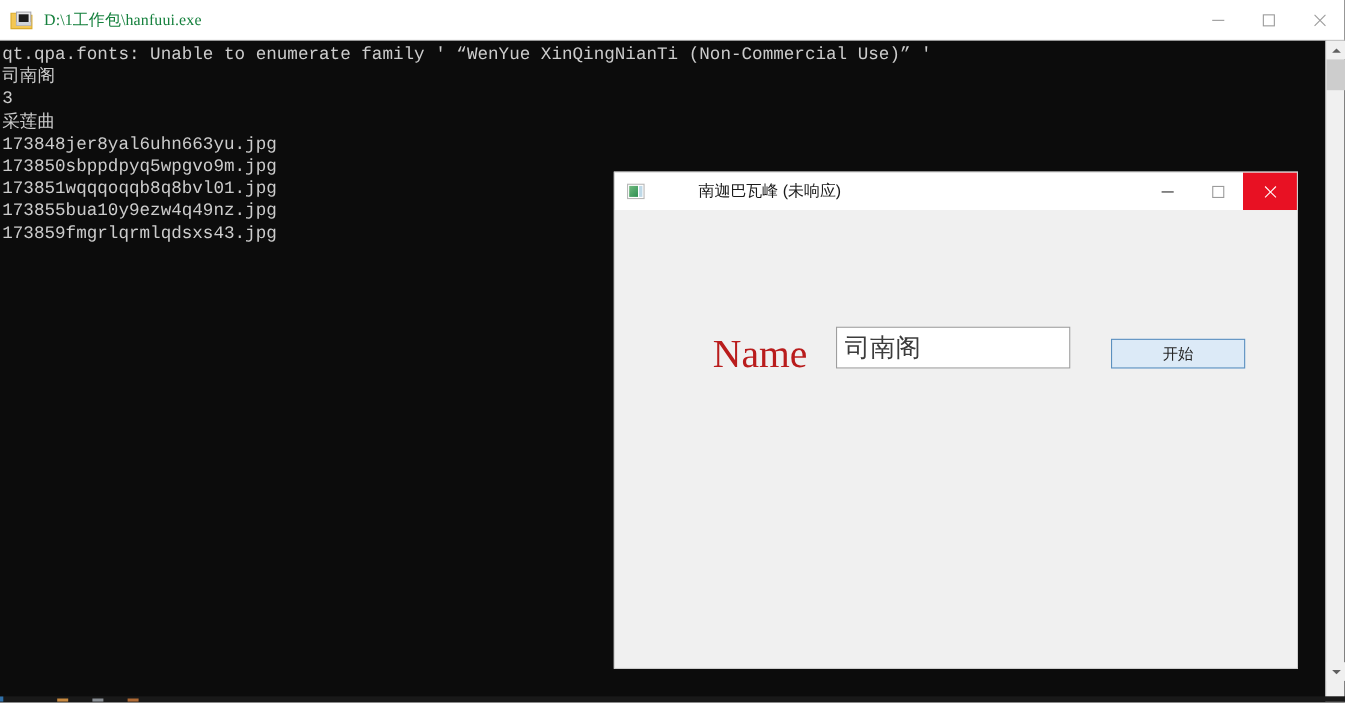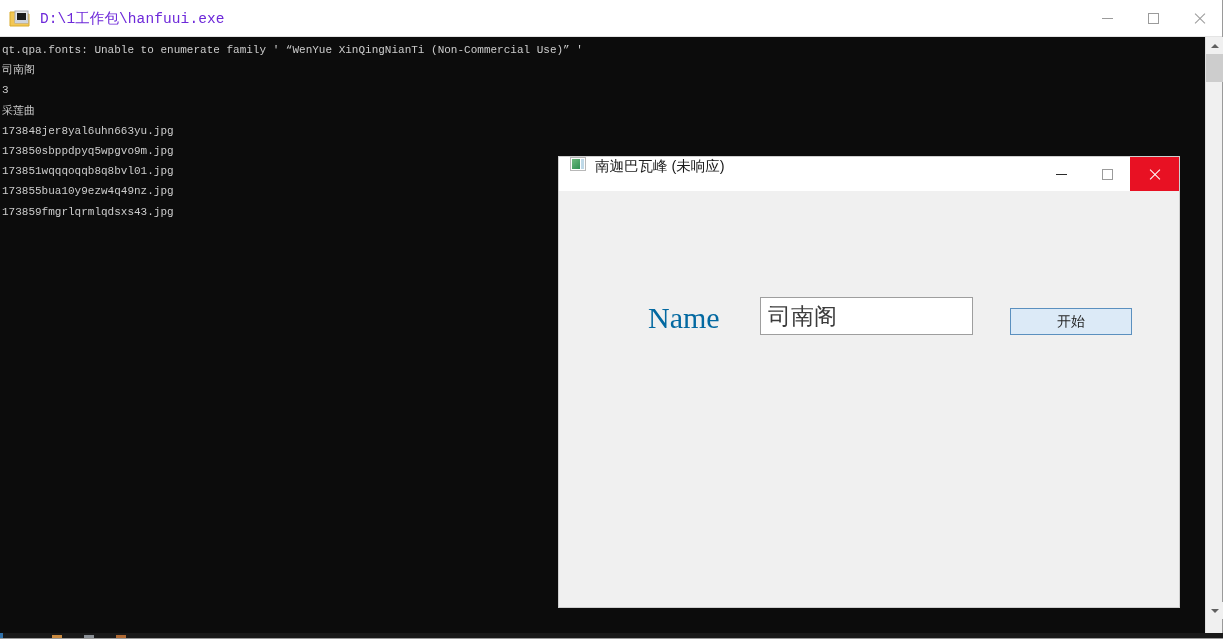--- a/index.html
+++ b/index.html
@@ -41,22 +41,22 @@
   #console-icon {
     margin-left: 9px;
     width: 21px;
     height: 19px;
     position: relative;
     flex: none;
   }
   #console-title-text {
     margin-left: 10px;
     font-size: 14.5px;
-    color: #6d28d9;
-    font-family: Liberation Mono, monospace;
+    color: #15803d;
+    font-family: Liberation Serif, serif;
     letter-spacing: 0.1px;
     white-space: nowrap;
   }
   .win-btns {
     position: absolute;
     right: 0; top: 0;
     height: 37px;
     display: flex;
   }
   .win-btn {
@@ -90,21 +90,21 @@
   #console-body {
     position: absolute;
     left: 0; top: 37px;
     right: 0; bottom: 0;
     background: #0c0c0c;
     overflow: hidden;
   }
   #console-text {
     padding: 3px 0 0 2px;
     font-family: "Liberation Mono", "DejaVu Sans Mono", monospace;
-    font-size: 11px;
+    font-size: 16px;
     line-height: 20.2px;
     color: #cccccc;
     white-space: pre;
     letter-spacing: 0px;
   }
 
   
   #console-scrollbar {
     position: absolute;
     right: 0; top: 37px;
@@ -164,21 +164,23 @@
     height: 452px;
     background: #f0f0f0;
     border: 1px solid #cfcfcf;
     box-shadow: 0 0 0 0 rgba(0,0,0,0);
   }
   #dialog-titlebar {
     position: relative;
     height: 34px;
     background: #ffffff;
     display: flex;
+    align-items: center;
     border-bottom: 1px solid #ffffff;
+    gap: 40px;
   }
   #dialog-appicon {
     margin-left: 11px;
     width: 16px; height: 14px;
     position: relative;
     flex: none;
     border: 1px solid #b8b8b8;
     background: #ffffff;
   }
   #dialog-appicon .sq {
@@ -231,22 +233,22 @@
     font-family: "Liberation Serif", "DejaVu Serif", serif;
     font-size: 33px;
     color: #3a3a3a;
     letter-spacing: 3px;
     white-space: nowrap;
   }
   #name-label {
     position: absolute;
     left: 89px; top: 110px;
     font-family: "Liberation Serif", "DejaVu Serif", serif;
-    font-size: 30px;
-    color: #0369a1;
+    font-size: 36px;
+    color: #b91c1c;
     white-space: nowrap;
   }
   #name-input {
     position: absolute;
     left: 201px; top: 106px;
     width: 213px; height: 38px;
     background: #ffffff;
     border: 1px solid #9e9e9e;
     font-family: "Liberation Serif", "DejaVu Serif", serif;
     font-size: 23px;

